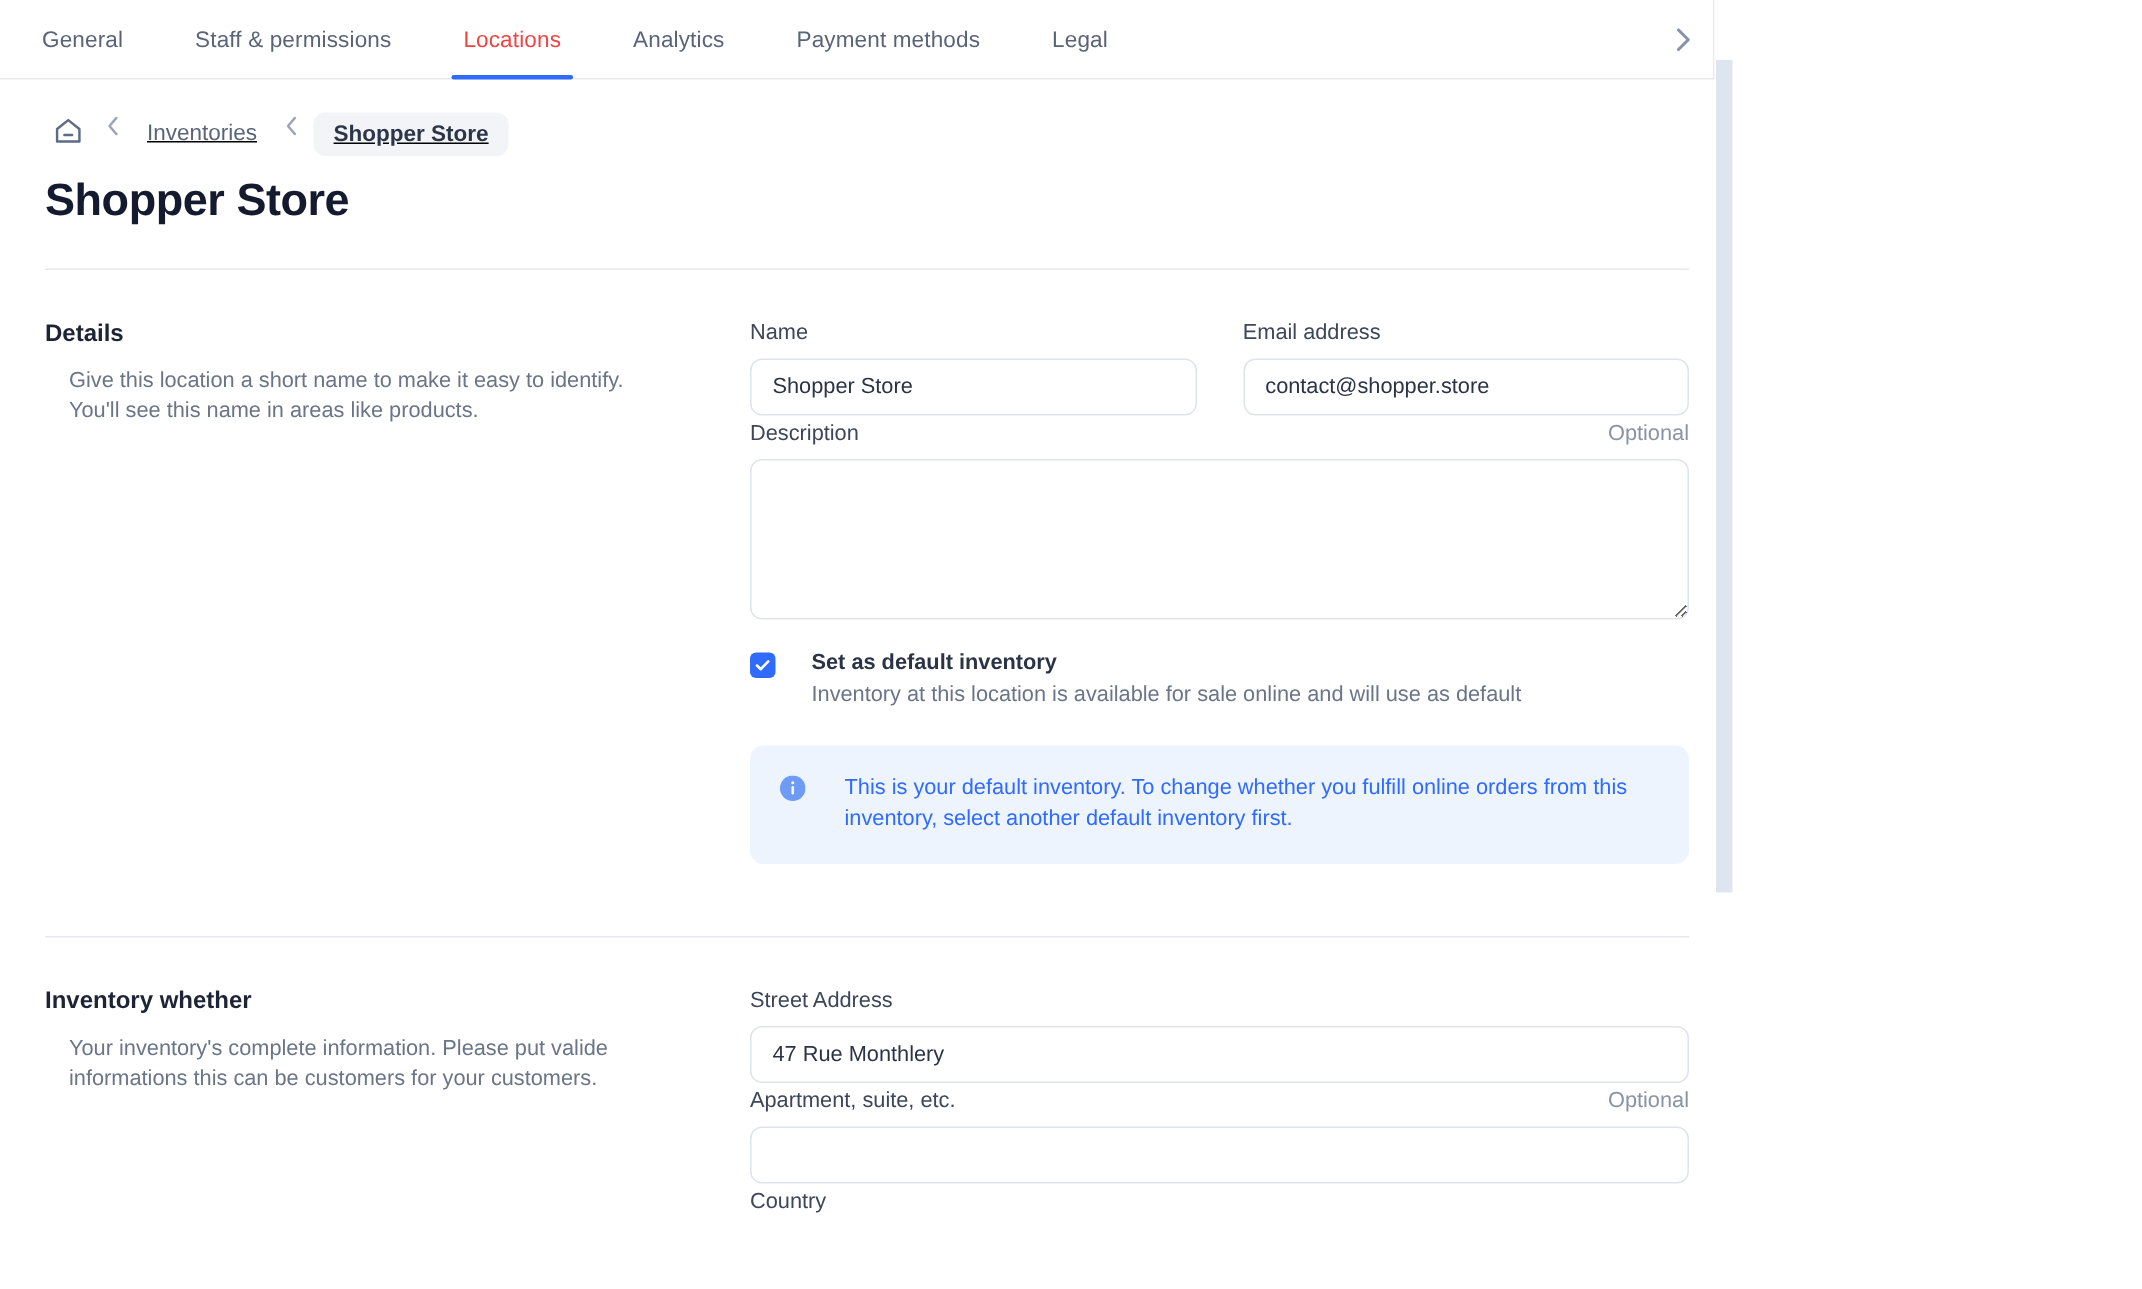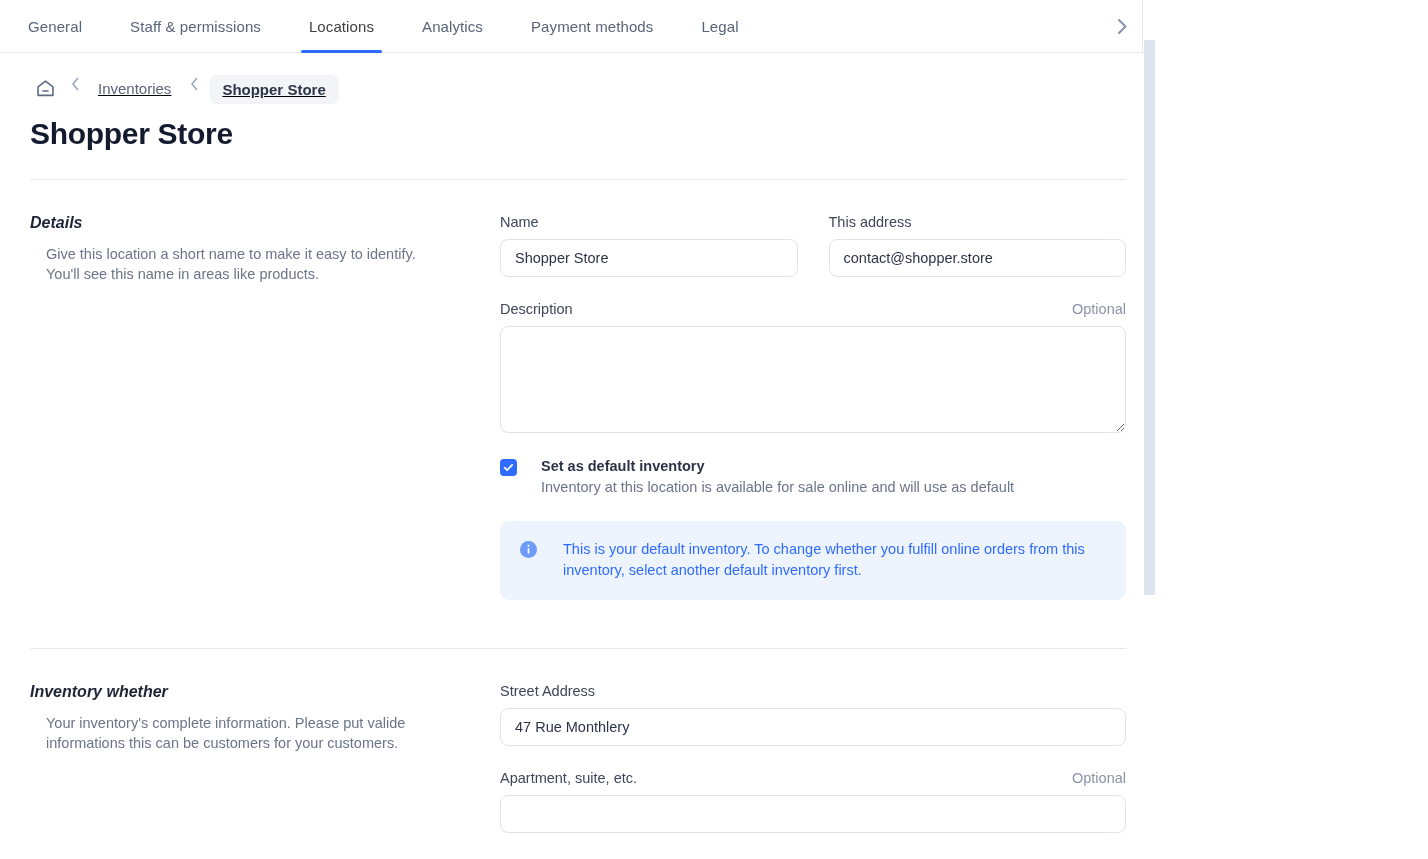--- a/index.html
+++ b/index.html
@@ -33,21 +33,21 @@
     color: #5a6478;
     padding: 0 0 0 0;
     margin-right: 48px;
     height: 53px;
     line-height: 53px;
     white-space: nowrap;
     cursor: pointer;
     letter-spacing: .1px;
   }
   .tab:last-of-type { margin-right: 0; }
-  .tab.active { color: #404040; }
+  .tab.active { color: #ef4444; }
   .tab.active::after {
     content: "";
     position: absolute;
     left: -8px; right: -8px;
     bottom: 0;
     height: 2.5px;
     background: #2f6bff;
     border-radius: 2px;
   }
   .tabs-next {
@@ -121,40 +121,39 @@
   .sec-left {
     width: 470px;
     flex: 0 0 470px;
     padding-right: 30px;
   }
   .sec-title {
     font-size: 16px;
     font-weight: 700;
     color: #1c2436;
     margin: 0 0 12px 0;
-    font-style: italic;
   }
   .sec-desc {
     font-size: 14.5px;
     line-height: 20px;
     color: #6b7588;
     max-width: 390px;
     margin-left: 16px;
   }
   .sec-right {
     flex: 1 1 auto;
     max-width: 770px;
   }
 
   
   .row2 {
     display: flex;
     gap: 31px;
   }
-  .field { margin-bottom: 24px; }
+  .field { margin-bottom: 4px; }
   .field.half { flex: 1 1 0; min-width: 0; }
   .label-row {
     display: flex;
     align-items: baseline;
     justify-content: space-between;
     margin-bottom: 9px;
   }
   .flabel {
     font-size: 14.5px;
     color: #3d4759;
@@ -340,21 +339,21 @@
     <div class="sec-right">
       <div class="row2">
         <div class="field half">
           <div class="label-row">
             <span class="flabel">Name</span>
           </div>
           <input class="input" type="text" value="Shopper Store" style="">
         </div>
         <div class="field half">
           <div class="label-row">
-            <span class="flabel">This address</span>
+            <span class="flabel">Email address</span>
           </div>
           <input class="input" type="text" value="contact@shopper.store" style="">
         </div>
       </div>
 
       <div class="field">
         <div class="label-row">
           <span class="flabel">Description</span>
           <span class="optional">Optional</span>
         </div>

